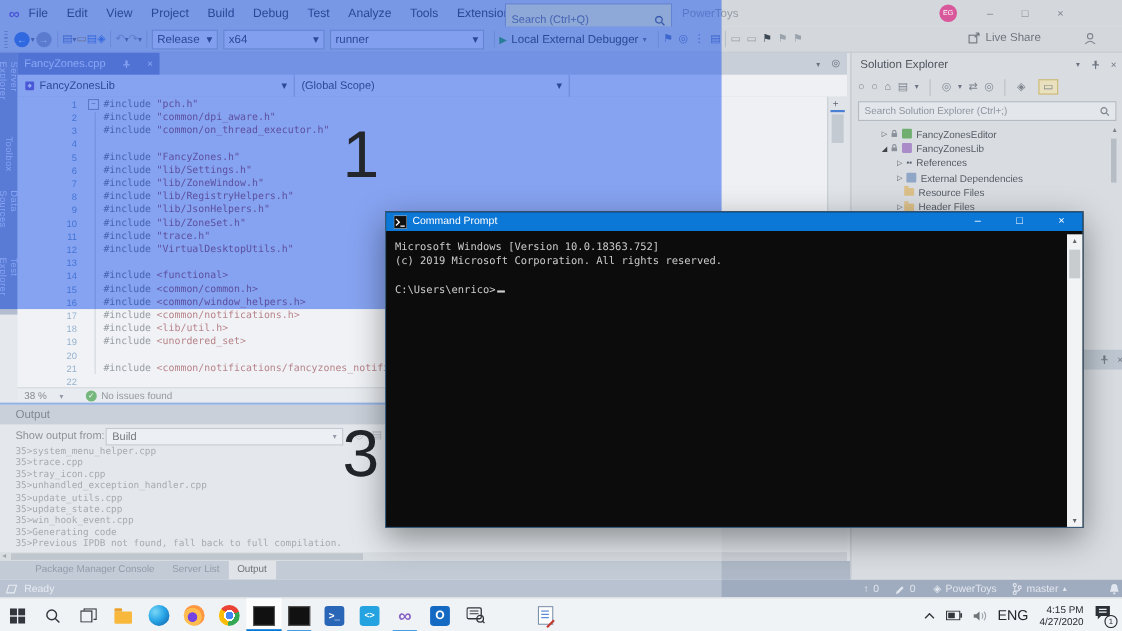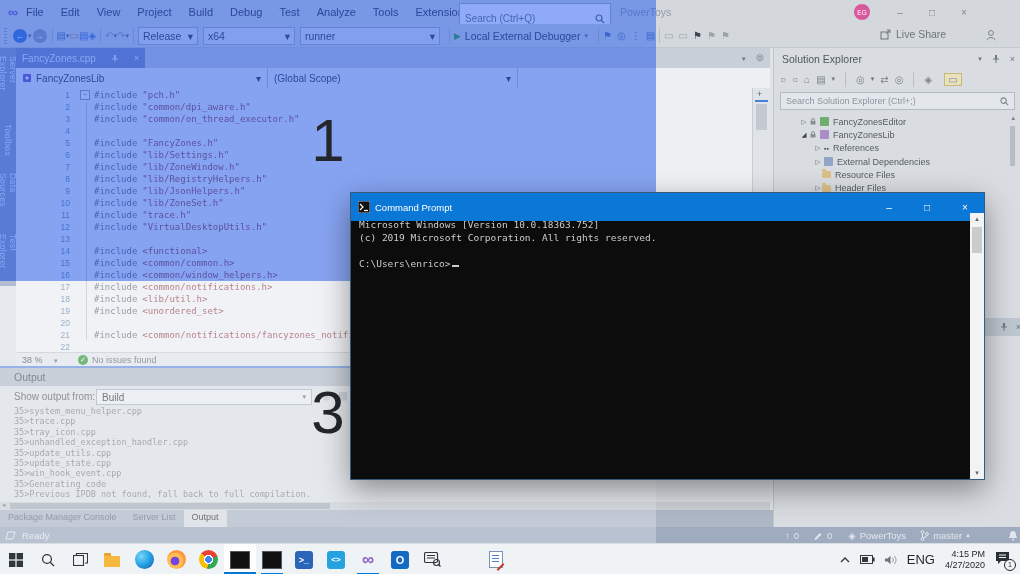--- a/index.html
+++ b/index.html
@@ -8,21 +8,21 @@
        -webkit-font-smoothing:antialiased}
   .ab{position:absolute}
   .mo{font-family:"DejaVu Sans Mono",monospace}
   .gl{color:#5e7bb0;font-size:10px;line-height:1}
   .glf{color:#9aa2ac;font-size:10px;line-height:1}
   .vsep{width:1px;height:15px;background:#b9bfc7;margin:0 4px}
   
   #vs{position:absolute;left:0;top:0;width:1020px;height:543px;background:#dfe3e8}
   .titlebar{left:0;top:0;width:1020px;height:24px;background:#d4d8dd;display:flex;align-items:center}
   .menu-item{font-size:11px;color:#3b4048;margin-right:17px;white-space:nowrap}
-  .searchbox{left:459px;top:3px;width:152px;height:31px;background:#ffffff;border:1px solid #a9b0ba;
+  .searchbox{left:459px;top:3px;width:152px;height:31px;background:#fef9c3;border:1px solid #a9b0ba;
              display:flex;align-items:center;justify-content:space-between;padding:12px 5px;box-sizing:border-box}
   .searchbox span{font-size:10px;color:#70777f}
   .winbtn{width:32px;height:24px;display:flex;align-items:center;justify-content:center;
           font-size:10px;color:#7d848d}
   .toolbar{left:0;top:24px;width:1020px;height:24px;background:#d4d8dd;border-bottom:1px solid #c2c8cf;
            display:flex;align-items:center;padding-left:4px;box-sizing:border-box}
   .tb-dd{height:18px;background:#e4e8ed;border:1px solid #abb2bb;display:flex;align-items:center;
          justify-content:space-between;padding:0 4px;box-sizing:border-box;margin-right:5px}
   .tb-dd span{font-size:10.5px;color:#3e434a}
   .caret{font-size:7px;color:#6b7280}
@@ -46,21 +46,21 @@
   .dir{font-style:normal;color:#71767e;margin-right:5px}
   .str{font-style:normal;color:#9c5058}
   .minimap{left:752px;top:88px;width:18px;height:264px;background:#e0e4e9;border-left:1px solid #c6ccd3}
   .edstatus{left:16px;top:352px;width:754px;height:14px;background:#e3e6ea;border-top:1px solid #c6ccd3}
   
   .outhead{left:0;top:368px;width:770px;height:18px;background:#b6bfcb;display:flex;align-items:center}
   .outbody{left:0;top:386px;width:770px;height:126px;background:#dde1e6}
   .odd{position:absolute;left:96px;top:3px;width:216px;height:16px;background:#e8ebef;border:1px solid #aeb5be;
        display:flex;align-items:center;justify-content:space-between;padding:0 5px;box-sizing:border-box}
   .lrow{height:10.4px;font-size:8.5px;color:#84898f;white-space:nowrap}
-  .btabs{left:0;top:510px;width:1020px;height:17px;background:#aeb8c6;display:flex;align-items:flex-start;box-sizing:border-box}
+  .btabs{left:0;top:510px;width:1020px;height:17px;background:#aeb8c6;display:flex;align-items:flex-start;padding-left:24px;box-sizing:border-box}
   .btab{font-size:9px;color:#687388;padding:2px 8px;height:13px}
   .btab.active{background:#d7dade;color:#33383f}
   .statusbar{left:0;top:527px;width:1020px;height:16px;background:#9fabbe;display:flex;align-items:center;
              font-size:9.5px;color:#e2e7ef}
   
   .sx{left:773px;top:48px;width:247px;height:479px;background:#d9dde2;border-left:1px solid #c0c6cd}
   .sxhead{display:flex;align-items:center;height:18px;padding:2px 6px 0 8px}
   .sxtools{display:flex;align-items:center;height:22px;padding:0 6px;gap:6px}
   .sxsearch{margin:2px 6px;height:16px;background:#e3e7ec;border:1px solid #b3bac2;display:flex;
             align-items:center;justify-content:space-between;padding:0 5px}
@@ -68,21 +68,21 @@
   .arr{width:8px;font-size:6.5px;color:#5a6068;flex:none;text-align:center}
   .fold-ic{width:9px;height:7px;background:#dcc089;border-radius:1px;position:relative;flex:none;margin-right:4px}
   .fold-ic:before{content:"";position:absolute;left:0;top:-2px;width:4px;height:2px;background:#dcc089}
   .pbox{width:9px;height:9px;border-radius:1px;flex:none;margin:0 4px 0 2px}
   
   .zone{position:absolute;display:flex;align-items:center;justify-content:center;pointer-events:none}
   .zonenum{font-size:60px;font-weight:300;color:#23262b;font-family:"Liberation Sans",sans-serif}
   
   #cmd{position:absolute;left:350px;top:192px;width:635px;height:288px;background:#0c0c0c;
        border:1px solid #3a5a7a;box-sizing:border-box;box-shadow:0 10px 28px rgba(0,0,0,.4)}
-  .cmdtitle{position:absolute;left:0;top:0;width:100%;height:28px;background:#0b78d7;display:flex;align-items:center}
+  .cmdtitle{position:absolute;left:0;top:0;width:100%;height:17px;background:#0b78d7;display:flex;align-items:center}
   .cmdbtn{width:38px;height:20px;display:flex;align-items:center;justify-content:center;color:#fff;font-size:10px}
   .cline{height:13px;font-size:9.5px;color:#cccccc;white-space:pre}
   .cmdscroll{position:absolute;right:0;top:20px;width:14px;height:266px;background:#f1f3f5;
              display:flex;flex-direction:column;align-items:center;justify-content:space-between}
   
   #taskbar{position:absolute;left:0;top:543px;width:1020px;height:31px;background:#f0f3f6;
            border-top:1px solid #d8dde2;display:flex;align-items:center}
   .tslot{width:32px;height:31px;display:flex;align-items:center;justify-content:center;position:relative;flex:none}
   .tslot.active{background:#fdfdfd}
   .underline{position:absolute;bottom:0;left:5px;right:5px;height:2px;background:#0078d7}

